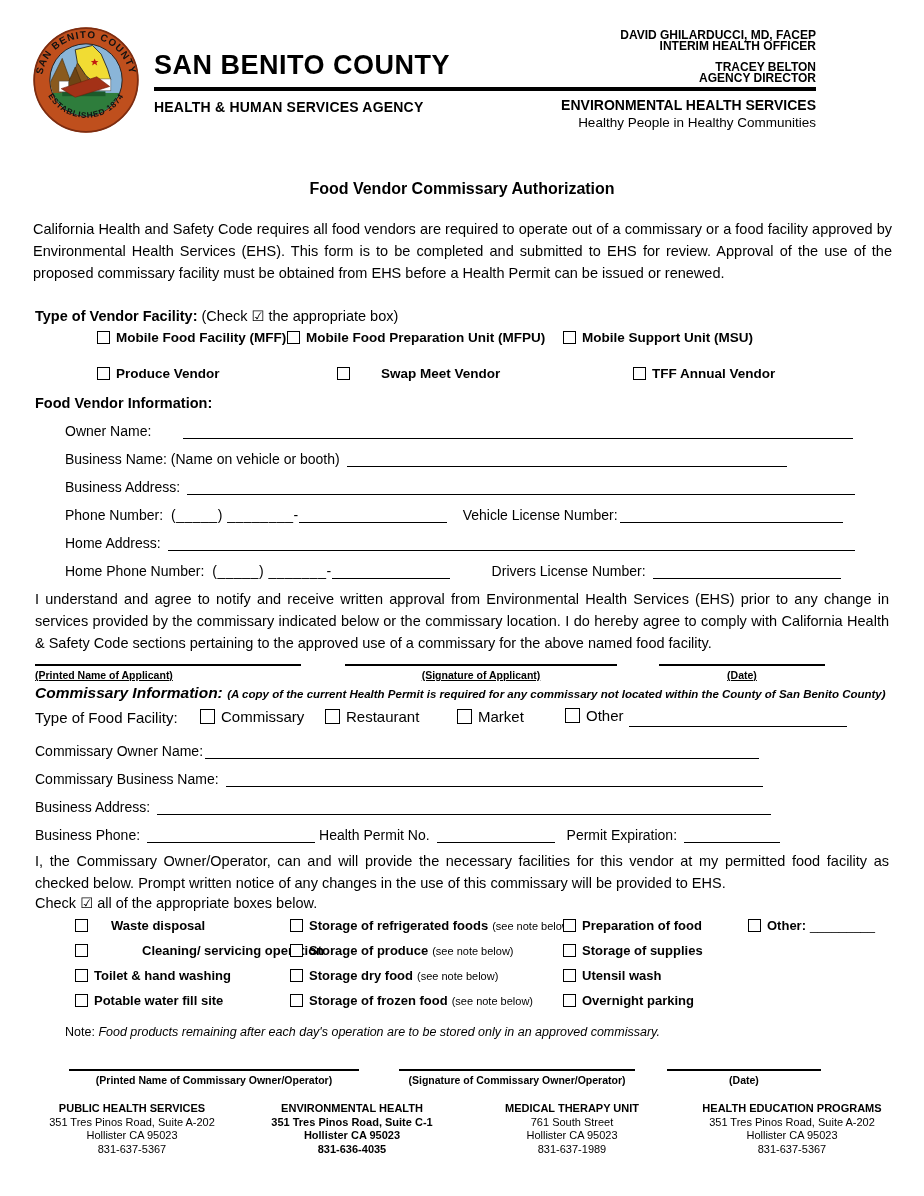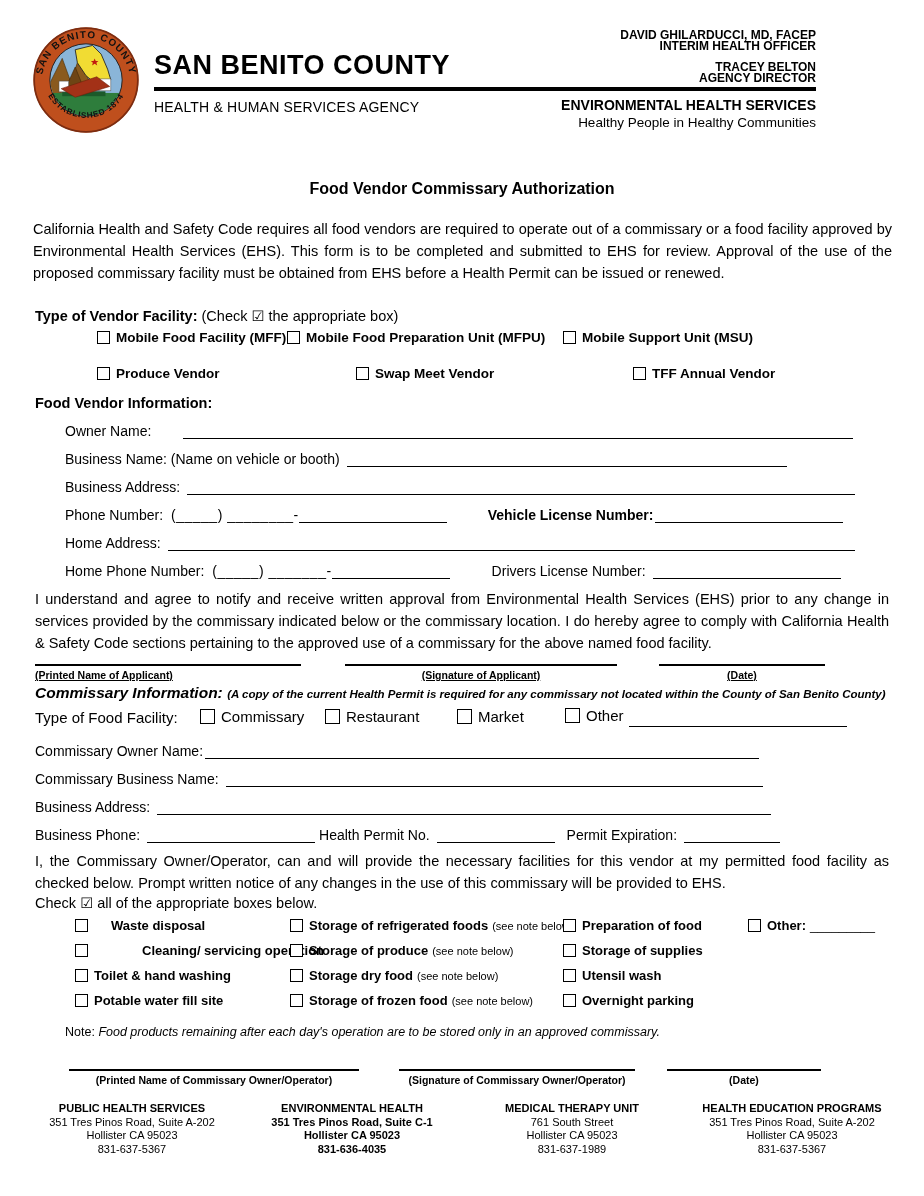--- a/index.html
+++ b/index.html
@@ -10,21 +10,21 @@
   
   .header { display:flex; padding:26px 0 0 30px; }
   .seal-wrap { width:112px; height:108px; flex:none; }
   .header-main { margin-left:12px; width:662px; }
   .header-top { display:flex; justify-content:space-between; align-items:flex-start; }
   .county-name { font-size:27px; font-weight:bold; letter-spacing:.5px; padding-top:24px; }
   .officials { text-align:right; font-size:12px; font-weight:bold; line-height:11px; padding-top:4px; }
   .official-block + .official-block { margin-top:10px; }
   .header-rule { height:4px; background:#000; margin-top:3px; }
   .header-bottom { display:flex; justify-content:space-between; margin-top:6px; }
-  .agency { font-size:14px; font-weight:normal; letter-spacing:.2px; padding-top:2px; }
+  .agency { font-size:14px; font-weight:bold; letter-spacing:.2px; padding-top:2px; }
   .division-block { text-align:right; line-height:17px; }
   .division { font-size:14px; font-weight:bold; }
   .tagline { font-size:13.5px; }
 
   
   .content { width:854px; margin:0 auto; }
   .doc-title { text-align:center; font-size:16px; font-weight:bold; margin-top:46px; }
   .para { font-size:14.5px; line-height:22px; text-align:justify; }
   .intro { margin:20px 32px 0 33px; }
   .agreement { margin-top:9px; }
@@ -151,21 +151,21 @@
         <span class="box"></span>
         <span>Mobile Support Unit (MSU)</span>
       </div>
     </div>
 
     <div class="cbrow" style="margin-top:12px;">
       <div class="cb-item cb-bold" style="left:62px;">
         <span class="box"></span>
         <span>Produce Vendor</span>
       </div>
-      <div class="cb-item cb-bold" style="left:321px;">
+      <div class="cb-item cb-bold" style="left:302px;gap:25px;">
         <span class="box"></span>
         <span>Swap Meet Vendor</span>
       </div>
       <div class="cb-item cb-bold" style="left:598px;">
         <span class="box"></span>
         <span>TFF Annual Vendor</span>
       </div>
     </div>
 
     <div class="sect-head" style="margin-top:5px;">Food Vendor Information:</div>
@@ -179,21 +179,21 @@
       <span class="line" style="margin-right:102px;"></span>
     </div>
     <div class="fieldrow indent">
       <span class="flabel">Business Address:</span>
       <span class="line" style="margin-right:34px;"></span>
     </div>
     <div class="fieldrow indent">
       <span class="flabel">Phone Number:</span>
       <span class="blank-text">(_____) ________-</span>
       <span class="line line-fixed" style="width:148px; margin-left:0;"></span>
-      <span class="flabel" style="margin-left:41px;font-weight:bold;">Vehicle License Number:</span>
+      <span class="flabel" style="margin-left:16px;">Vehicle License Number:</span>
       <span class="line" style="margin-left:2px; margin-right:46px;"></span>
     </div>
     <div class="fieldrow indent">
       <span class="flabel">Home Address:</span>
       <span class="line" style="margin-right:34px;"></span>
     </div>
     <div class="fieldrow indent">
       <span class="flabel">Home Phone Number:</span>
       <span class="blank-text">(_____) _______-</span>
       <span class="line line-fixed" style="width:118px; margin-left:0;"></span>

